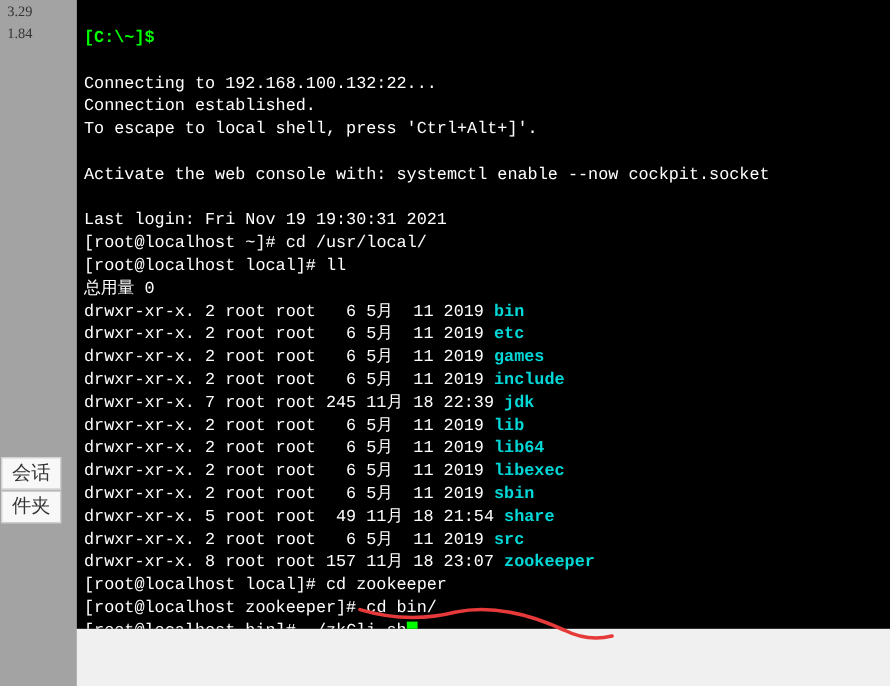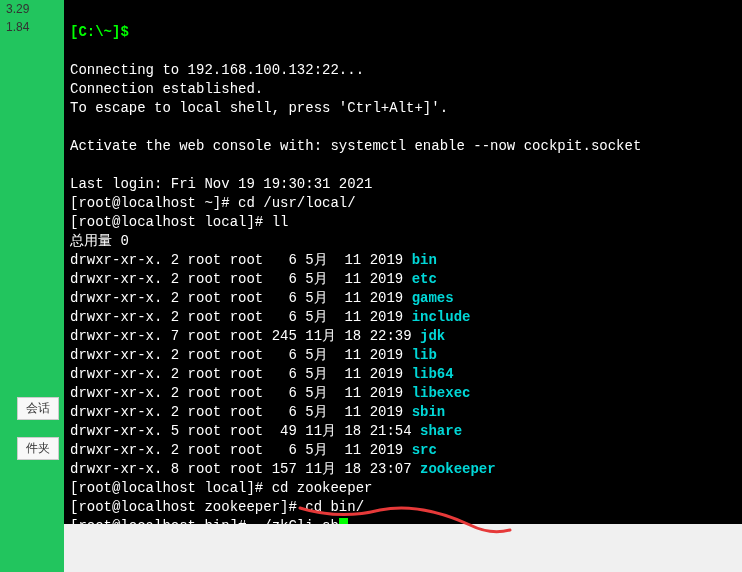--- a/index.html
+++ b/index.html
@@ -15,40 +15,40 @@
       height: 572px;
       overflow: hidden;
       position: relative;
     }
     .sidebar-left {
       position: absolute;
       left: 0;
       top: 0;
       width: 64px;
       height: 572px;
-      background: #22c55e;
+      background: #a3a3a3;
       color: #333;
-      font-family: Liberation Sans, sans-serif;
+      font-family: Liberation Serif, serif;
       font-size: 12px;
     }
     .sidebar-item {
       padding: 2px 6px;
       white-space: nowrap;
     }
     .sidebar-middle {
       position: absolute;
       top: 380px;
       left: 0;
     }
     .sidebar-box {
       border: 1px solid #ccc;
       background: #f8f8f8;
       padding: 2px 8px;
-      margin: 17px;
-      font-size: 12px;
+      margin: 1px;
+      font-size: 16px;
       white-space: nowrap;
     }
     .terminal {
       position: absolute;
       left: 64px;
       top: 0;
       width: 678px;
       height: 524px;
       background: #000000;
       color: #ffffff;

